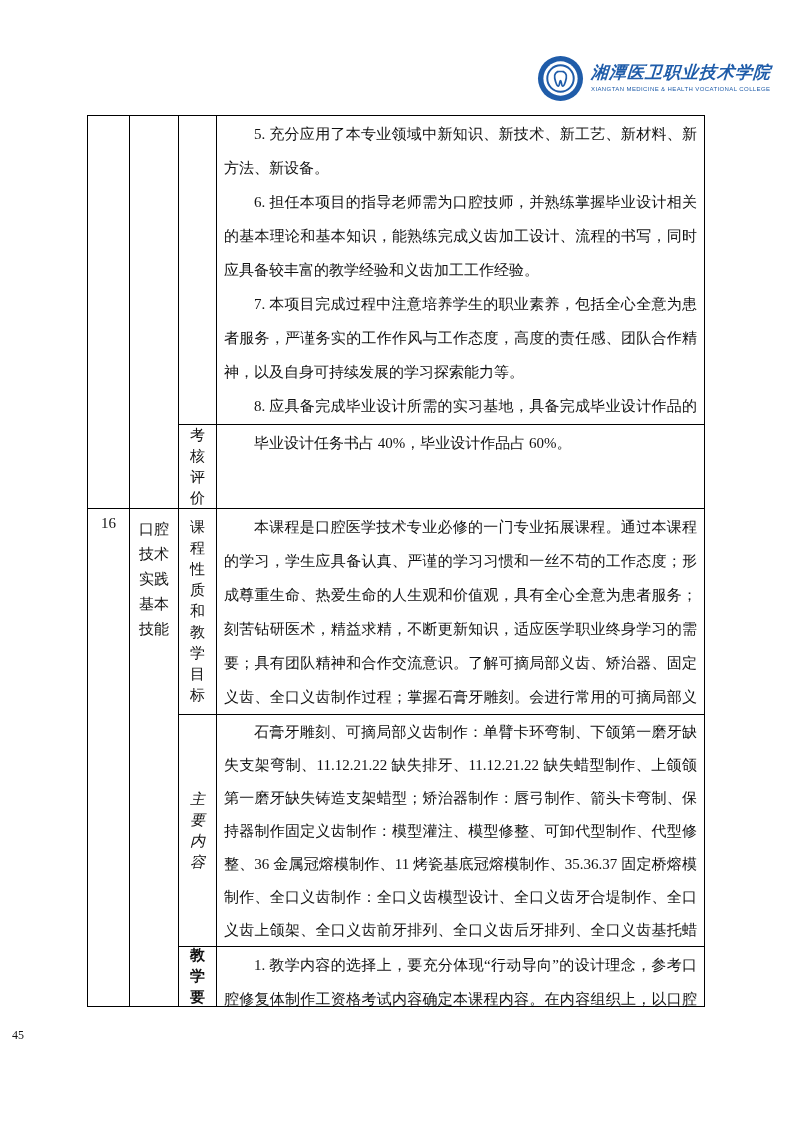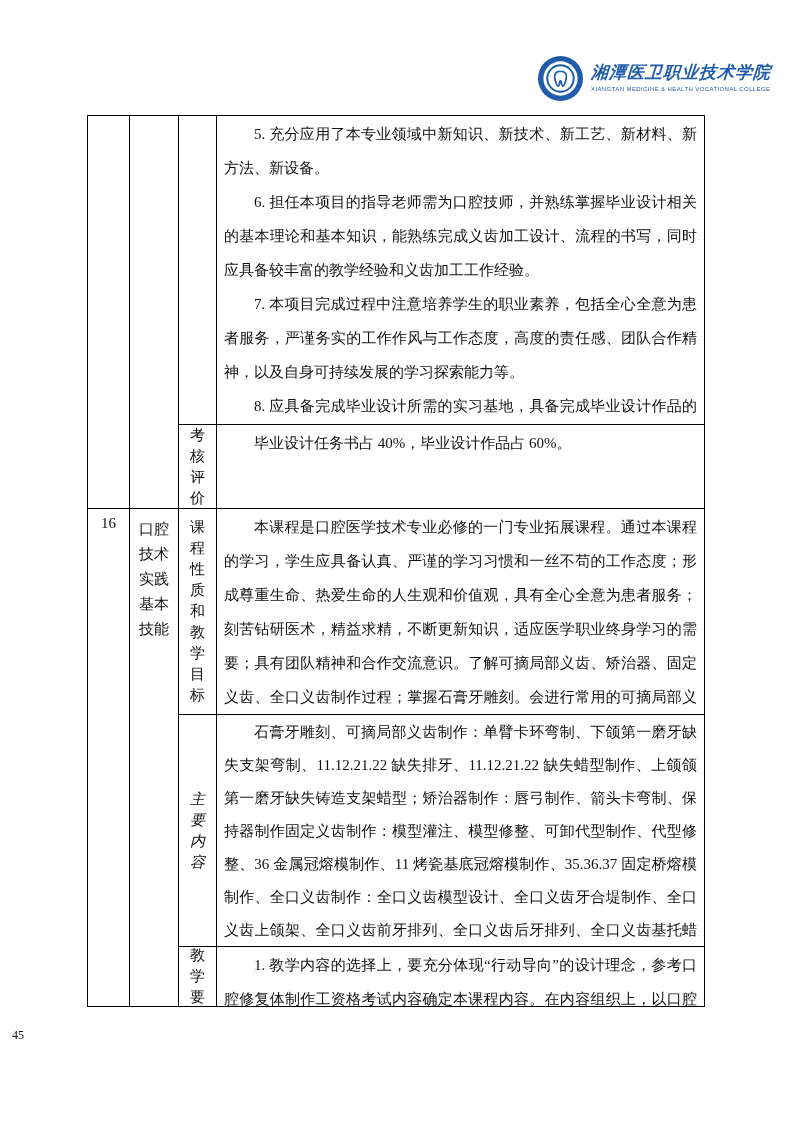--- a/index.html
+++ b/index.html
@@ -67,21 +67,21 @@
   .c-label-empty  { grid-column: 3; grid-row: 1; }
   .c-items        { grid-column: 4; grid-row: 1; }
   .c-assess-label { grid-column: 3; grid-row: 2; }
   .c-assess-text  { grid-column: 4; grid-row: 2; }
   .c-num-16       { grid-column: 1; grid-row: 3 / 6; }
   .c-course-16    { grid-column: 2; grid-row: 3 / 6; }
   .c-sec1-label   { grid-column: 3; grid-row: 3; }
   .c-sec1-text    { grid-column: 4; grid-row: 3; }
   .c-sec2-label   { grid-column: 3; grid-row: 4; font-style: italic; }
   .c-sec2-text    { grid-column: 4; grid-row: 4; }
-  .c-sec3-label   { grid-column: 3; grid-row: 5; }
+  .c-sec3-label   { grid-column: 3; grid-row: 5; font-weight: bold; }
   .c-sec3-text    { grid-column: 4; grid-row: 5; }
 
   .content-cell {
     padding: 1px 7px 0 7px;
     line-height: 34px;
     text-align: justify;
   }
   .content-cell p { text-indent: 2em; }
   .tight { line-height: 33px; }
 

